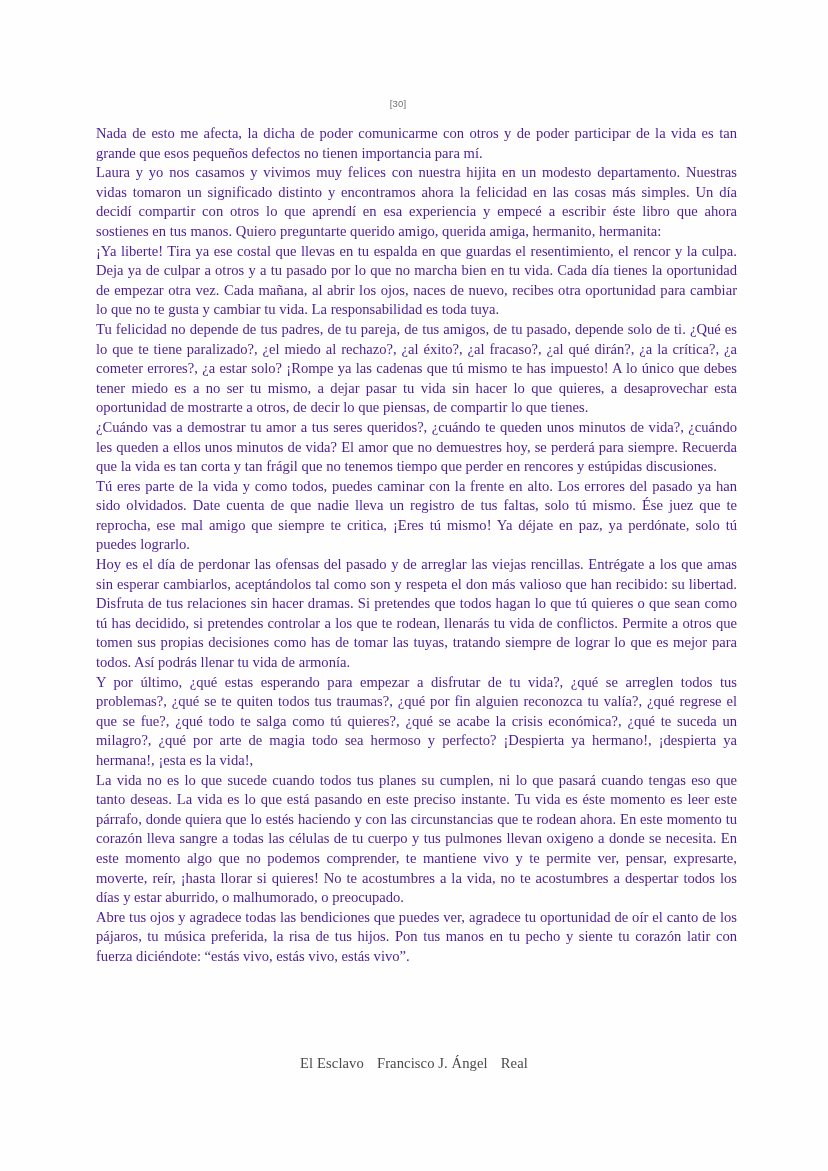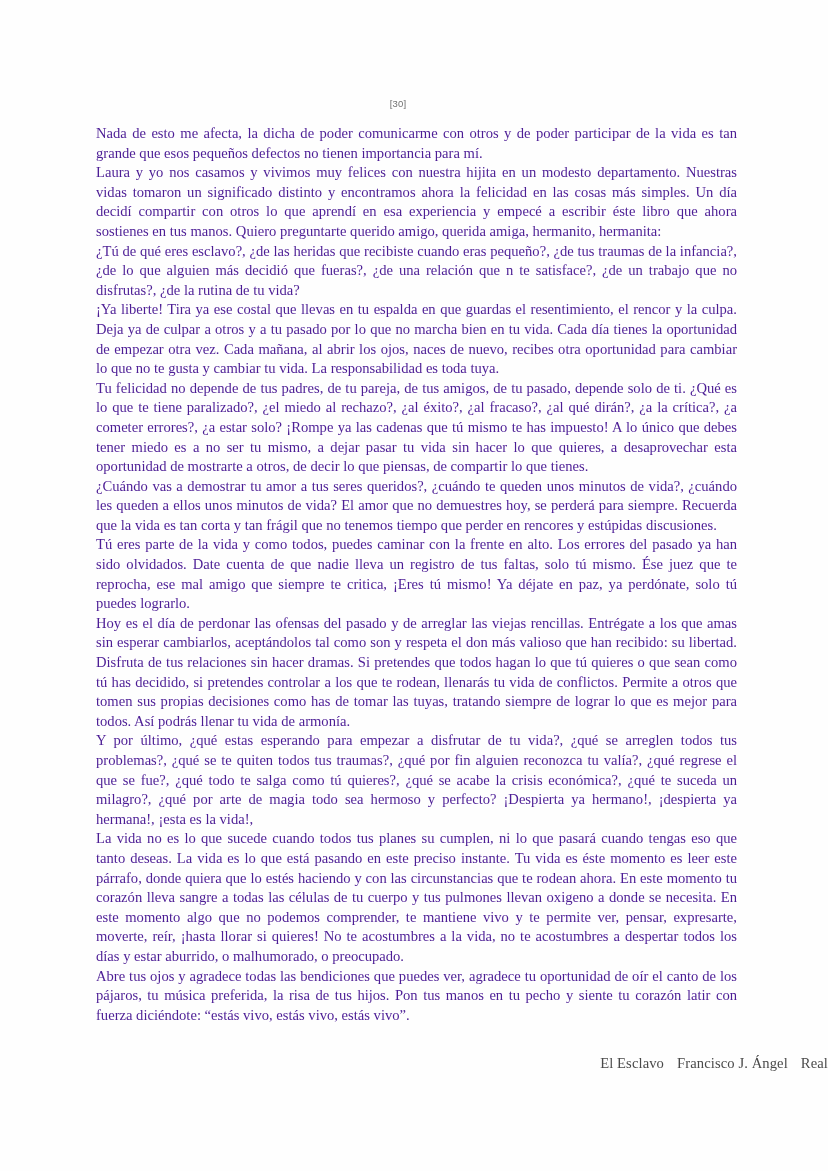--- a/index.html
+++ b/index.html
@@ -55,41 +55,40 @@
   }
   .textblock p:last-of-type {
     text-align: justify;
   }
   
   .colophon {
     position: absolute;
     top: 1055px;
     left: 0;
     width: 828px;
-    text-align: right;
+    text-align: center;
     font-size: 14.6px;
     color: #4a4a4a;
     letter-spacing: 0.1px;
   }
   .colophon .gap {
     display: inline-block;
     width: 13px;
   }
 </style>
 </head>
 <body>
 
 <div class="page">
 
   <div class="folio">[30]</div>
 
   <div class="textblock">
     <p>Nada de esto me afecta, la dicha de poder comunicarme con otros y de poder participar de la vida es tan grande que esos pequeños defectos no tienen importancia para mí.</p>
     <p>Laura y yo nos casamos y vivimos muy felices con nuestra hijita en un modesto departamento. Nuestras vidas tomaron un significado distinto y encontramos ahora la felicidad en las cosas más simples. Un día decidí compartir con otros lo que aprendí en esa experiencia y empecé a escribir éste libro que ahora sostienes en tus manos. Quiero preguntarte querido amigo, querida amiga, hermanito, hermanita:</p>
-    <p>¿Tú de qué eres esclavo?, ¿de las heridas que recibiste cuando eras pequeño?, ¿de tus traumas de la infancia?, ¿de lo que alguien más decidió que fueras?, ¿de una relación que n te satisface?, ¿de un trabajo que no disfrutas?, ¿de la rutina de tu vida?</p>
     <p> ¡Ya liberte! Tira ya ese costal que llevas en tu espalda en que guardas el resentimiento, el rencor y la culpa. Deja ya de culpar a otros y a tu pasado por lo que no marcha bien en tu vida. Cada día tienes la oportunidad de empezar otra vez. Cada mañana, al abrir los ojos, naces de nuevo, recibes otra oportunidad para cambiar lo que no te gusta y cambiar tu vida. La responsabilidad es toda tuya.</p>
     <p>Tu felicidad no depende de tus padres, de tu pareja, de tus amigos, de tu pasado, depende solo de ti. ¿Qué es lo que te tiene paralizado?, ¿el miedo al rechazo?, ¿al éxito?, ¿al fracaso?, ¿al qué dirán?, ¿a la crítica?, ¿a cometer errores?, ¿a estar solo? ¡Rompe ya las cadenas que tú mismo te has impuesto! A lo único que debes tener miedo es a no ser tu mismo, a dejar pasar tu vida sin hacer lo que  quieres, a desaprovechar esta oportunidad de mostrarte a otros, de decir lo que piensas, de compartir lo que tienes.</p>
     <p> ¿Cuándo vas a demostrar tu amor a tus seres queridos?, ¿cuándo te queden unos minutos de vida?, ¿cuándo les queden a ellos unos minutos de vida? El amor que no demuestres hoy, se perderá para siempre. Recuerda que la vida es tan corta y tan frágil que no tenemos tiempo que perder en rencores y estúpidas discusiones.</p>
     <p>Tú eres parte de la vida y como todos, puedes caminar con la frente en alto. Los errores del pasado ya han sido olvidados. Date cuenta de que nadie lleva un registro de tus faltas, solo tú mismo. Ése juez que te reprocha, ese mal amigo que siempre te critica, ¡Eres tú mismo! Ya déjate en paz, ya perdónate, solo tú puedes lograrlo.</p>
     <p>Hoy es el día de perdonar las ofensas del pasado y de arreglar las viejas rencillas. Entrégate a los que amas sin esperar cambiarlos, aceptándolos tal como son y respeta el don más valioso que han recibido: su libertad. Disfruta de tus relaciones sin hacer dramas. Si pretendes que todos hagan lo que tú quieres o que sean como tú has decidido, si pretendes controlar a los que te rodean, llenarás tu vida de conflictos. Permite a otros que tomen sus propias decisiones como has de tomar las tuyas, tratando siempre de lograr lo que es mejor para todos. Así podrás llenar tu vida de armonía.</p>
     <p>Y por último, ¿qué estas esperando para empezar a disfrutar de tu vida?, ¿qué se arreglen todos tus problemas?, ¿qué se te quiten todos tus traumas?, ¿qué por fin alguien reconozca tu valía?, ¿qué regrese el que se fue?, ¿qué todo te salga como tú quieres?, ¿qué se acabe la crisis económica?, ¿qué te suceda un milagro?, ¿qué por arte de magia todo sea hermoso y perfecto? ¡Despierta ya hermano!, ¡despierta ya hermana!, ¡esta es la vida!,</p>
     <p>La vida no es lo que sucede cuando todos tus planes su cumplen, ni lo que pasará cuando tengas eso que tanto deseas. La vida es lo que está pasando en este preciso instante. Tu vida es éste momento es leer este párrafo, donde quiera que lo estés haciendo y con las circunstancias que te rodean ahora. En este  momento tu corazón lleva sangre a todas las células de tu cuerpo y tus pulmones llevan oxigeno a donde se necesita. En este momento algo que no podemos comprender, te mantiene vivo y te permite ver, pensar, expresarte, moverte, reír, ¡hasta llorar si quieres! No te acostumbres a la vida, no te acostumbres a despertar todos los días y estar aburrido, o malhumorado, o preocupado.</p>
     <p>Abre tus ojos y agradece todas las bendiciones que puedes ver, agradece tu oportunidad de oír el canto de los pájaros, tu música preferida, la risa de tus hijos. Pon tus manos en tu pecho y siente tu corazón latir con fuerza diciéndote: “estás vivo, estás vivo, estás vivo”.</p>
   </div>
 

